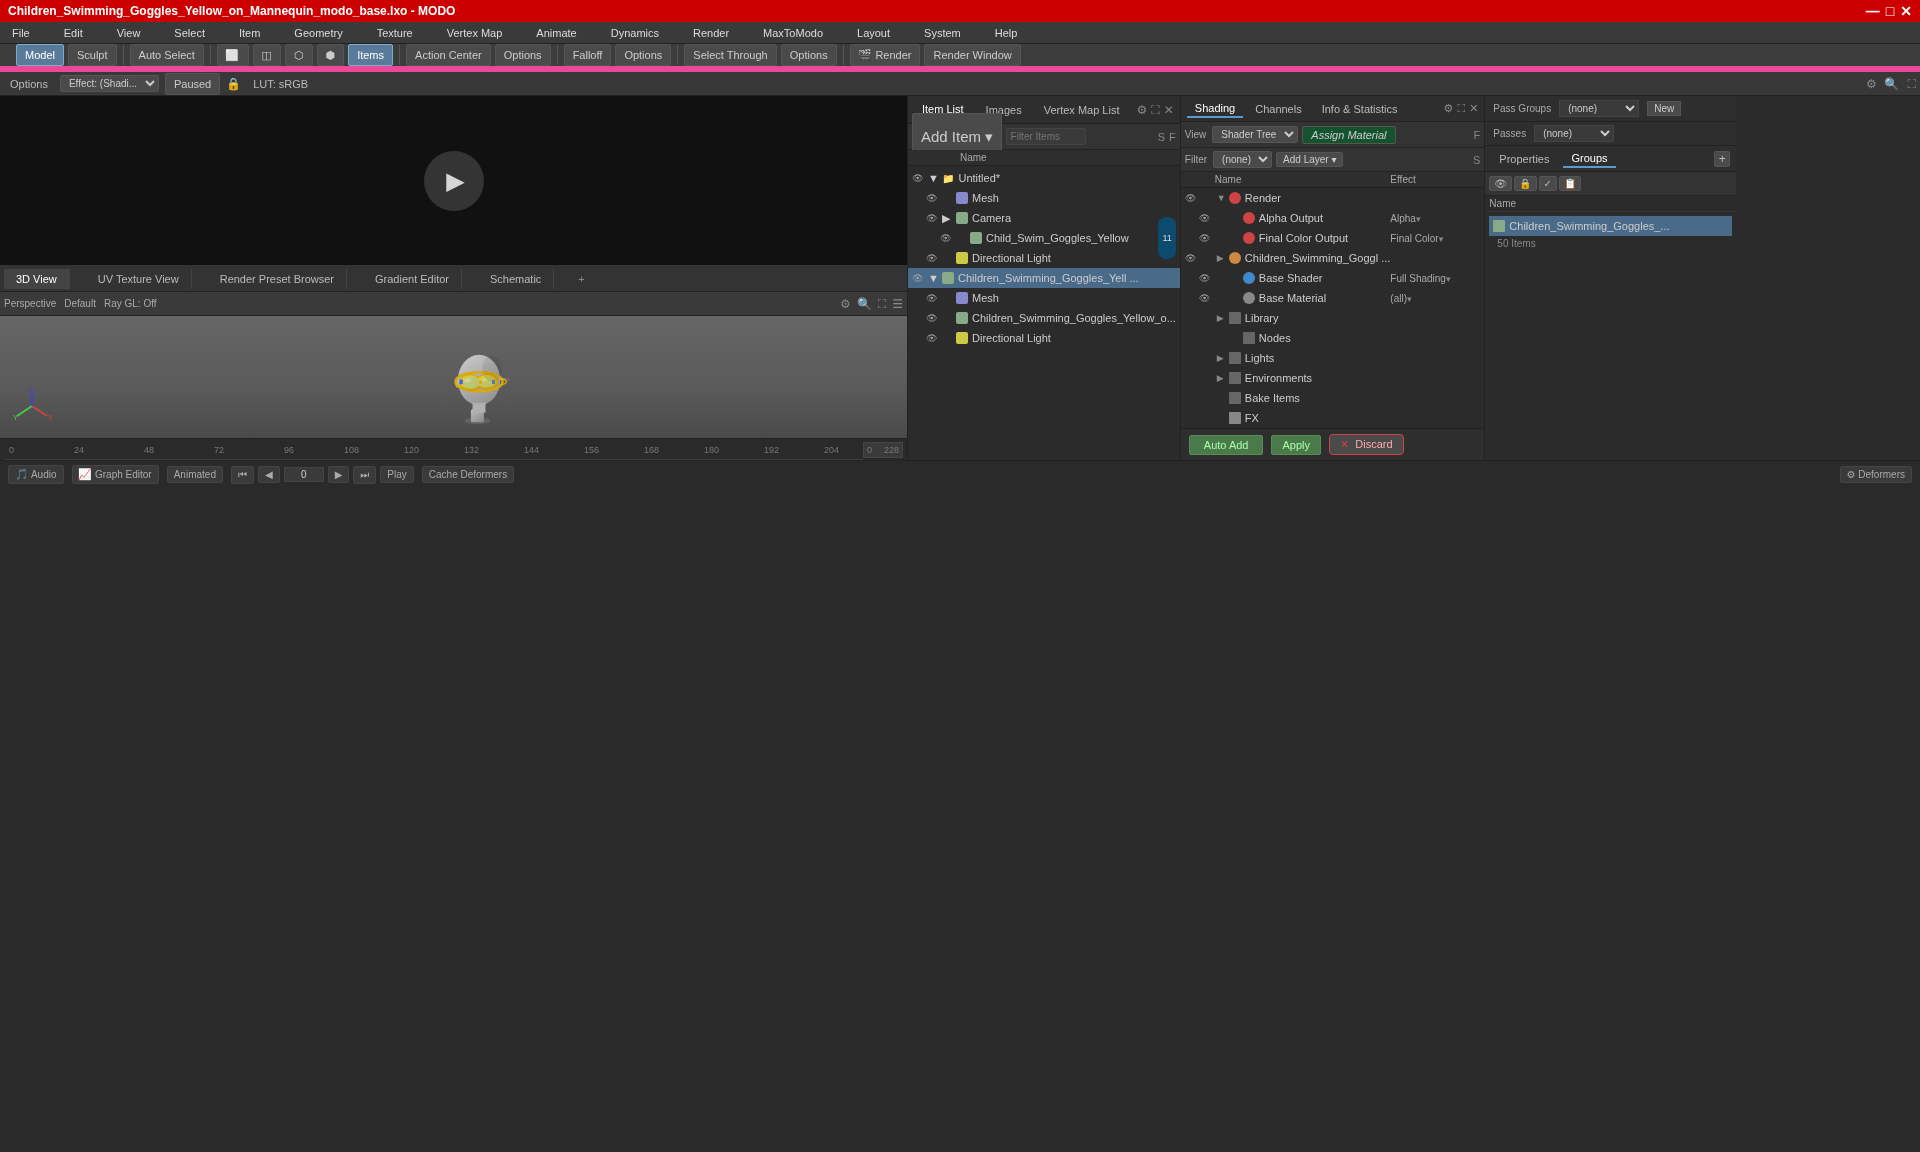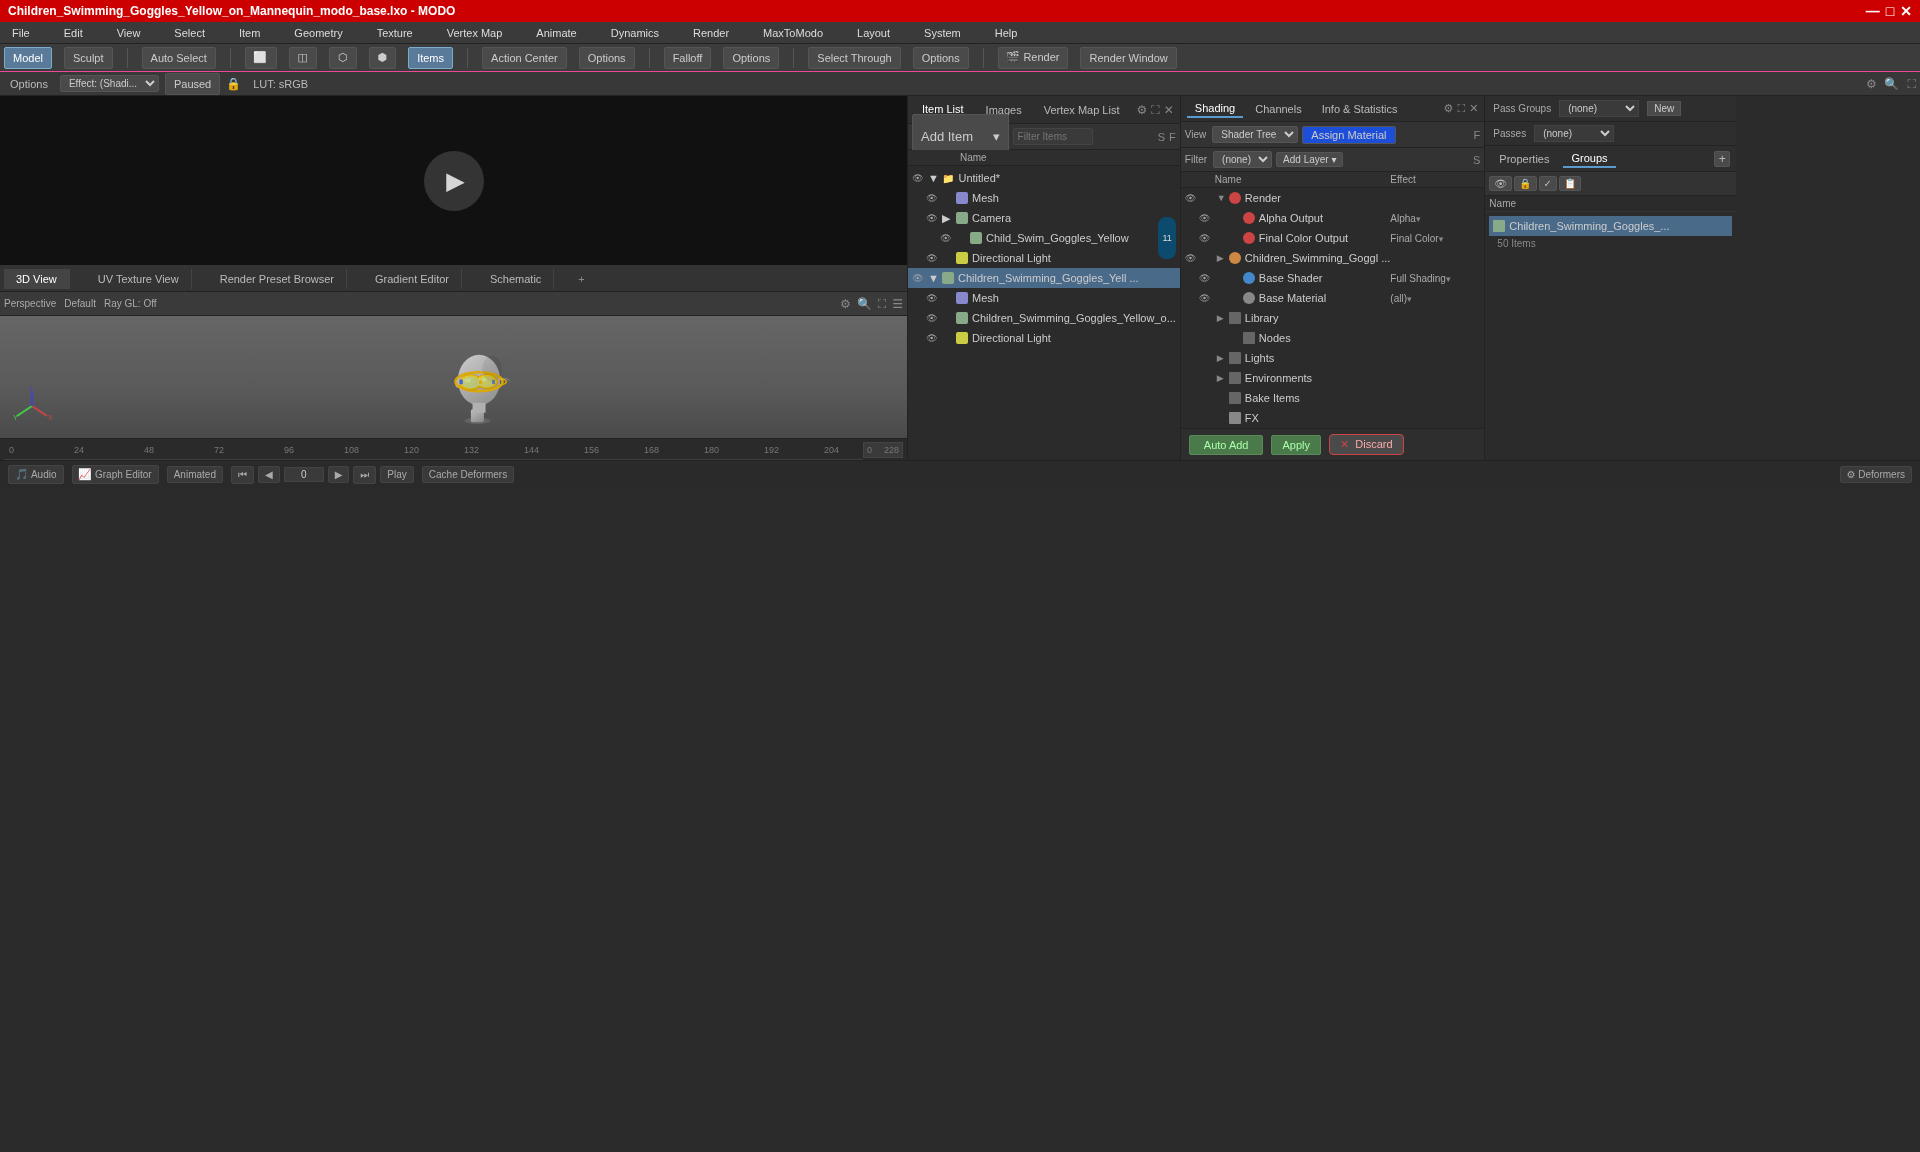--- a/index.html
+++ b/index.html
@@ -8,21 +8,21 @@
     
     #titlebar { background: #c00; color: #fff; height: 22px; display: flex; align-items: center; justify-content: space-between; padding: 0 8px; font-size: 12px; font-weight: bold; }
     #titlebar-controls { display: flex; gap: 6px; }
     #titlebar-controls span { cursor: pointer; font-size: 14px; }
 
     
     #menubar { background: #3a3a3a; height: 22px; display: flex; align-items: center; padding: 0 4px; gap: 18px; border-bottom: 1px solid #222; }
     .menu-item { padding: 2px 8px; cursor: pointer; color: #ddd; font-size: 11px; }
 
     
-    #toolbar { background: #3c3c3c; height: 28px; display: flex; align-items: center; padding: 0 4px; gap: 12px; border-bottom: 1px solid #ec4899; }
+    #toolbar { background: #3c3c3c; height: 28px; display: flex; align-items: center; padding: 0 16px; gap: 4px; border-bottom: 6px solid #ec4899; }
     .tb-btn { background: #4a4a4a; border: 1px solid #555; color: #ccc; padding: 2px 8px; font-size: 11px; cursor: pointer; border-radius: 2px; height: 22px; display: flex; align-items: center; gap: 3px; }
     .tb-btn.active { background: #5a7a9a; border-color: #7aaccc; color: #fff; }
     .tb-sep { width: 1px; background: #555; height: 20px; margin: 0 2px; }
 
     
     #toolbar2 { background: #383838; height: 24px; display: flex; align-items: center; padding: 0 4px; gap: 6px; border-bottom: 1px solid #222; font-size: 11px; }
     .tb2-item { color: #bbb; padding: 2px 6px; }
     .tb2-dropdown { background: #4a4a4a; border: 1px solid #555; color: #ccc; padding: 1px 4px; font-size: 10px; cursor: pointer; border-radius: 2px; }
 
     
@@ -47,21 +47,21 @@
 
     
     #head-svg { position: absolute; top: 10%; left: 20%; width: 65%; height: 80%; }
     #item-list-header { background: #2e2e2e; height: 28px; display: flex; align-items: center; padding: 0 6px; gap: 6px; border-bottom: 1px solid #222; }
     .panel-tab { padding: 3px 8px; cursor: pointer; color: #bbb; font-size: 11px; }
     .panel-tab.active { color: #fff; border-bottom: 2px solid #5a9acc; }
     .panel-controls { display: flex; align-items: center; gap: 4px; margin-left: auto; }
 
     
     #item-list-toolbar { background: #333; height: 26px; display: flex; align-items: center; padding: 0 4px; gap: 4px; border-bottom: 1px solid #222; }
-    .add-item-btn { background: #4a4a4a; border: 1px solid #555; color: #ccc; padding: 14px 8px; font-size: 13px; cursor: pointer; border-radius: 2px; display: flex; align-items: center; gap: 20px; }
+    .add-item-btn { background: #4a4a4a; border: 1px solid #555; color: #ccc; padding: 14px 8px; font-size: 15px; cursor: pointer; border-radius: 2px; display: flex; align-items: center; gap: 4px; }
     .filter-input { background: #3a3a3a; border: 1px solid #444; color: #ccc; padding: 2px 4px; font-size: 10px; width: 80px; border-radius: 2px; }
 
     
     #item-tree { flex: 1; overflow-y: auto; padding: 2px 0; }
     .tree-item { display: flex; align-items: center; padding: 1px 4px; cursor: pointer; height: 20px; }
     .tree-item.selected { background: #4a6a8a; }
     .tree-label { flex: 1; overflow: hidden; text-overflow: ellipsis; white-space: nowrap; color: #ccc; font-size: 11px; }
     .tree-indent-1 { margin-left: 14px; }
     .tree-indent-2 { margin-left: 28px; }
 
@@ -83,21 +83,21 @@
 
     
     #groups-content { flex: 1; padding: 4px; }
     .group-col-header { display: flex; align-items: center; padding: 2px 4px; border-bottom: 1px solid #333; }
     .group-col-name { color: #aaa; font-size: 10px; flex: 1; }
     #shading-header { background: #2e2e2e; height: 26px; display: flex; align-items: center; padding: 0 6px; gap: 4px; border-bottom: 1px solid #222; }
     .shading-tab { padding: 2px 8px; cursor: pointer; color: #bbb; font-size: 11px; }
     .shading-tab.active { color: #fff; border-bottom: 2px solid #5a9acc; }
     #shading-toolbar { background: #333; height: 26px; display: flex; align-items: center; padding: 0 4px; gap: 4px; border-bottom: 1px solid #222; }
     .view-dropdown { background: #4a4a4a; border: 1px solid #555; color: #ccc; padding: 1px 4px; font-size: 10px; cursor: pointer; border-radius: 2px; }
-    .assign-mat-btn { background: #1d4ed8; border: 1px solid #555; color: #ccc; padding: 2px 8px; font-size: 11px; cursor: pointer; border-radius: 2px; }
+    .assign-mat-btn { background: #14532d; border: 1px solid #555; color: #ccc; padding: 2px 8px; font-size: 11px; cursor: pointer; border-radius: 2px; font-style: italic; }
     #shading-filter { background: #333; height: 24px; display: flex; align-items: center; padding: 0 4px; gap: 4px; border-bottom: 1px solid #222; }
     .filter-dropdown { background: #4a4a4a; border: 1px solid #555; color: #ccc; padding: 1px 4px; font-size: 10px; cursor: pointer; border-radius: 2px; }
     .add-layer-btn { background: #4a4a4a; border: 1px solid #555; color: #ccc; padding: 1px 6px; font-size: 10px; cursor: pointer; border-radius: 2px; }
 
     
     #shader-tree { flex: 1; overflow-y: auto; }
     .shader-col-header { display: flex; align-items: center; padding: 2px 4px; background: #2e2e2e; border-bottom: 1px solid #222; }
     .shader-col-name { flex: 1; color: #aaa; font-size: 10px; }
     .shader-col-effect { width: 90px; color: #aaa; font-size: 10px; }
     .shader-row { display: flex; align-items: center; padding: 1px 4px; height: 20px; cursor: pointer; }

